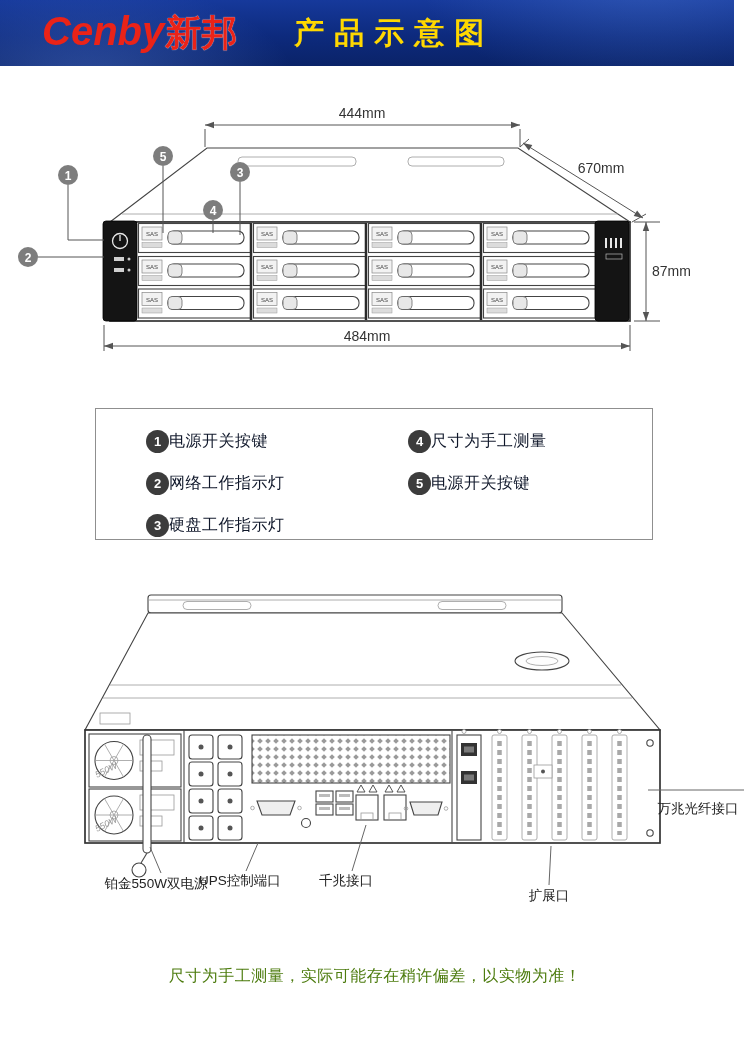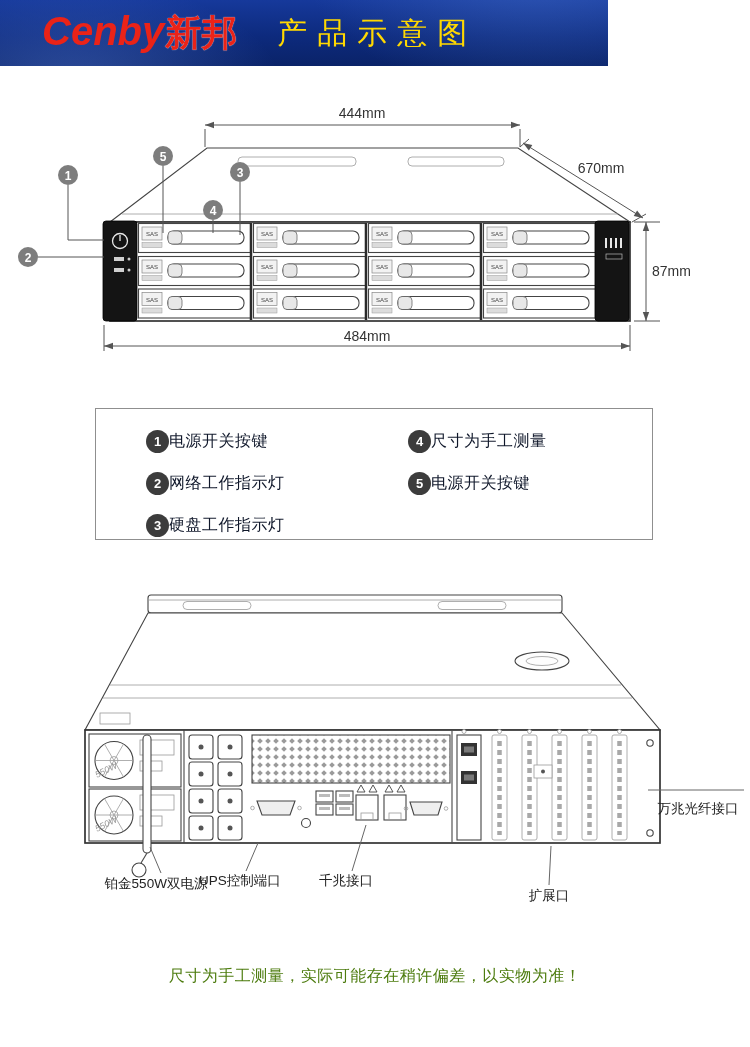--- a/index.html
+++ b/index.html
@@ -2,31 +2,31 @@
 <html><head>
 <meta charset="utf-8">
 <style>
   html,body{margin:0;padding:0;background:#fff;}
   body{font-family:"Liberation Sans","DejaVu Sans",sans-serif;}
   .page{position:relative;width:750px;height:1047px;background:#ffffff;overflow:hidden;margin:0 auto;}
   .abs{position:absolute;}
 
   
   .header{
-    position:absolute;left:0;top:0;width:608px;height:66px;
+    position:absolute;left:0;top:0;width:734px;height:66px;
     display:flex;align-items:center;padding-left:42px;box-sizing:border-box;
     background-image:
       radial-gradient(ellipse 320px 160px at 12% 130%, rgba(90,130,220,.45), rgba(90,130,220,0) 65%),
       radial-gradient(ellipse 380px 200px at 88% -40%, rgba(80,125,215,.40), rgba(80,125,215,0) 60%),
       linear-gradient(180deg,#16399b 0%, #0d2a7d 55%, #0a2368 100%);
   }
   .brand{display:flex;align-items:baseline;white-space:nowrap;}
   .brand-en{font-size:40px;font-weight:800;font-style:italic;color:#ea2318;letter-spacing:0;}
   .brand-cn{font-size:36px;font-weight:800;color:#ea2318;margin-left:1px;text-shadow:0 0 1px #ffffff;}
-  .header-title{font-size:30px;font-weight:normal;color:#ffd800;letter-spacing:10px;margin-left:40px;}
+  .header-title{font-size:30px;font-weight:bold;color:#ffd800;letter-spacing:10px;margin-left:57px;}
 
   
   svg{display:block;}
   svg text{font-family:"Liberation Sans","DejaVu Sans",sans-serif;}
   .s{stroke:#444;stroke-width:1.1;}
   .s2{stroke:#333;stroke-width:1.7;}
   .t{stroke:#9a9a9a;stroke-width:0.8;}
   .dim line{stroke:#555;stroke-width:1;}
   .dim polygon{fill:#555;}
   .dimtxt{font-size:14px;fill:#333;}

